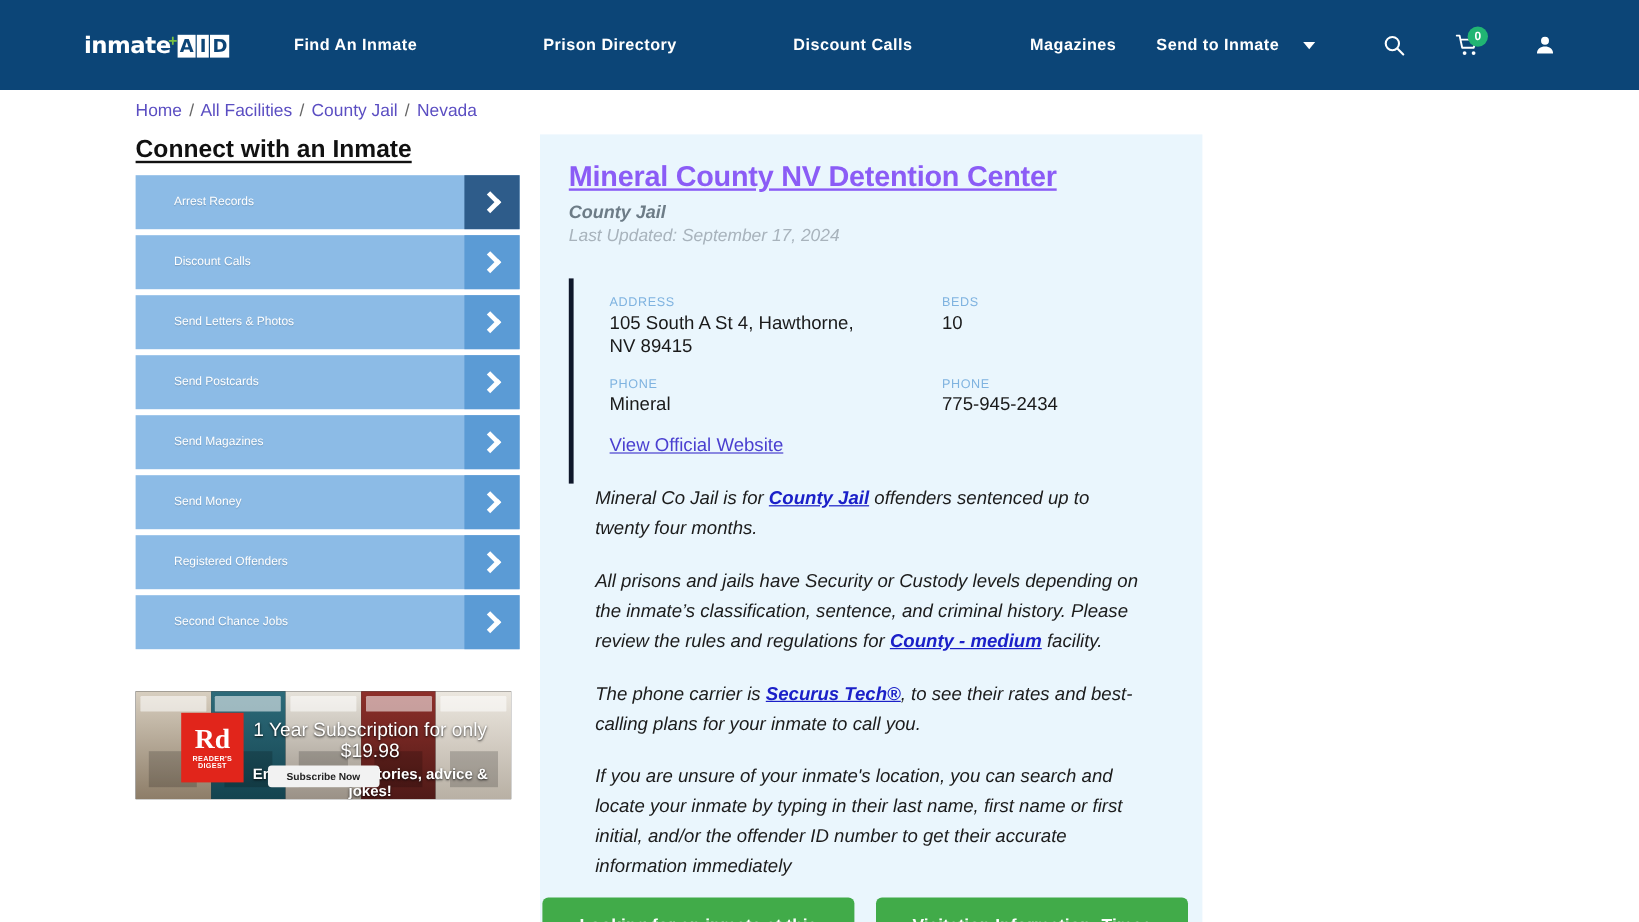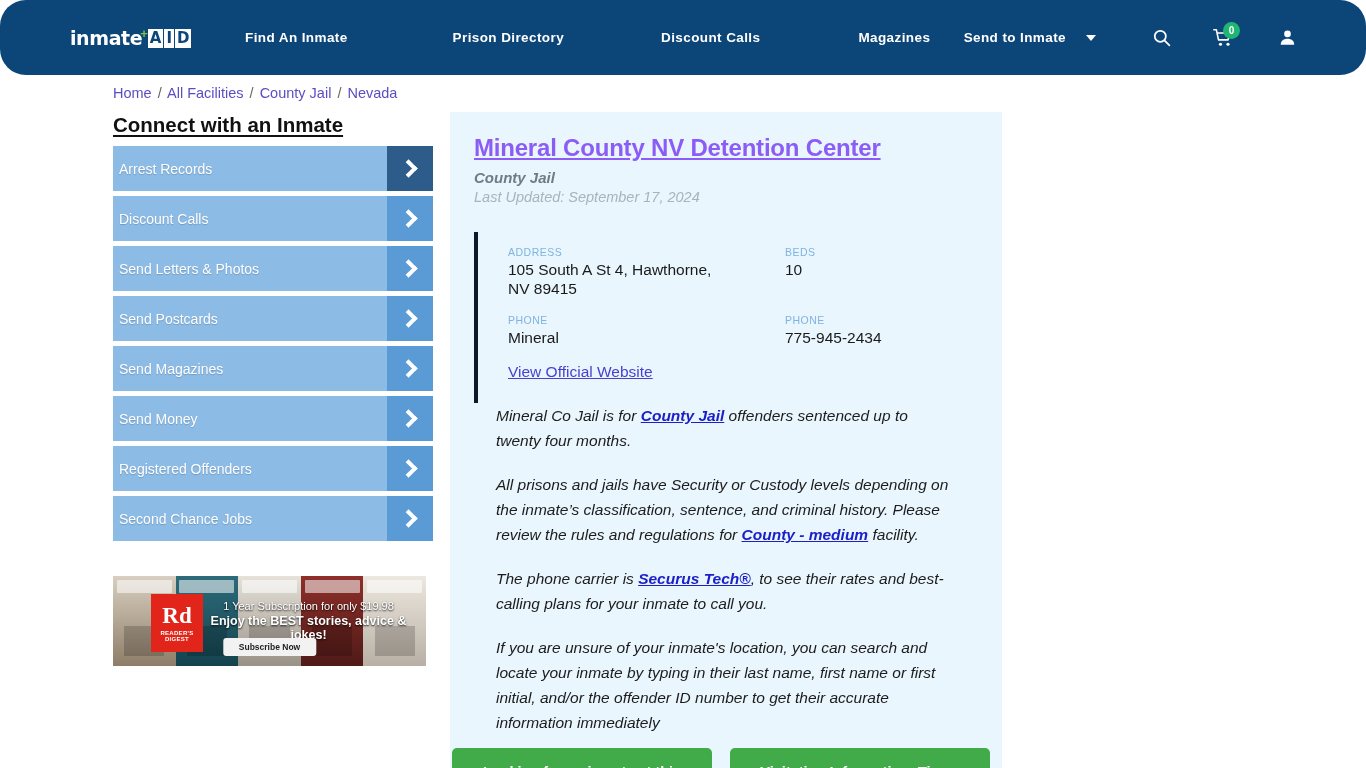--- a/index.html
+++ b/index.html
@@ -10,21 +10,21 @@
     overflow: hidden;
     background: #ffffff;
     font-family: "Liberation Sans", sans-serif;
   }
 
   
   .header {
     position: absolute; left: 0; top: 0;
     width: 1366px; height: 75px;
     background: #0c4577;
-    display: flex; align-items: center; border-radius: 26px;
+    display: flex; align-items: center;
   }
   .logo {
     position: absolute; left: 70px; top: 26px;
     height: 24px;
     display: flex; align-items: center;
   }
   .logo-word {
     color: #ffffff;
     font-size: 19px;
     font-weight: bold;
@@ -121,22 +121,22 @@
   .side-btn {
     position: relative;
     height: 45px;
     margin-bottom: 5px;
     background: #8cbbe6;
     display: flex; align-items: center;
     cursor: pointer;
   }
   .side-btn-label {
     color: #ffffff;
-    font-size: 14px;
-    padding-left: 6px;
+    font-size: 10px;
+    padding-left: 32px;
     text-shadow: 0 1px 1px rgba(0,0,0,0.18);
   }
   .side-chev {
     position: absolute; right: 0; top: 0;
     width: 46px; height: 45px;
     background: #5b9bd5;
     display: flex; align-items: center; justify-content: center;
   }
   .side-btn.active .side-chev { background: #2e5c8a; }
   .chev-glyph {
@@ -180,21 +180,21 @@
     font-family: "Liberation Serif", serif;
   }
   .ad-rd-big { font-size: 23px; font-weight: bold; line-height: 22px; }
   .ad-rd-sm { font-size: 6px; font-weight: bold; letter-spacing: 0.3px; margin-top: 3px; text-align: center; font-family: "Liberation Sans", sans-serif;}
   .ad-text {
     position: absolute; left: 86px; right: 8px; top: 24px;
     color: #ffffff;
     text-align: center;
     text-shadow: 0 1px 2px rgba(0,0,0,0.9);
   }
-  .ad-l1 { font-size: 11px; }
+  .ad-l1 { font-size: 16px; }
   .ad-l2 { font-size: 12.5px; font-weight: bold; margin-top: 2px; }
   .ad-btn {
     position: absolute; left: 50%; transform: translateX(-50%);
     top: 62px;
     background: #f2f2f2; color: #222;
     font-size: 8.5px; font-weight: bold;
     padding: 4px 16px;
     border-radius: 3px;
     white-space: nowrap;
   }

